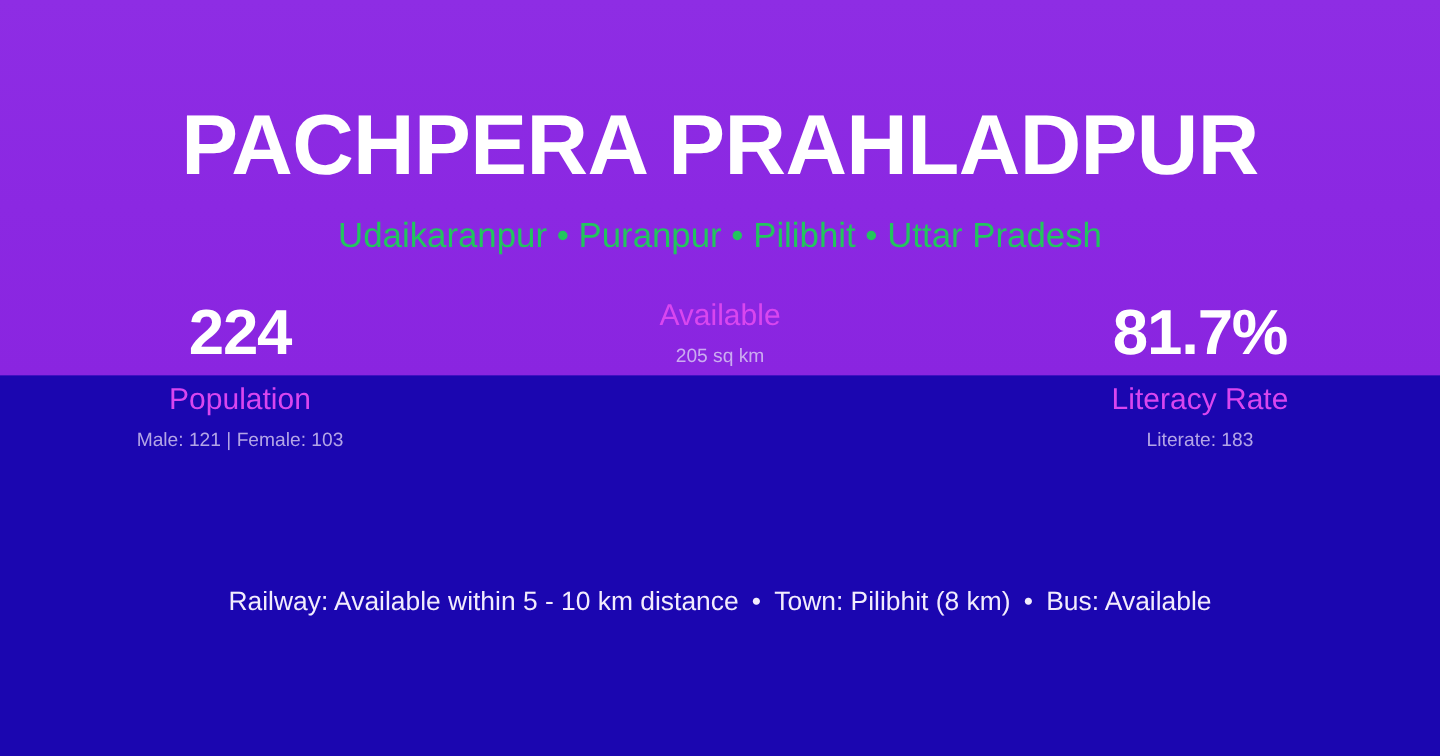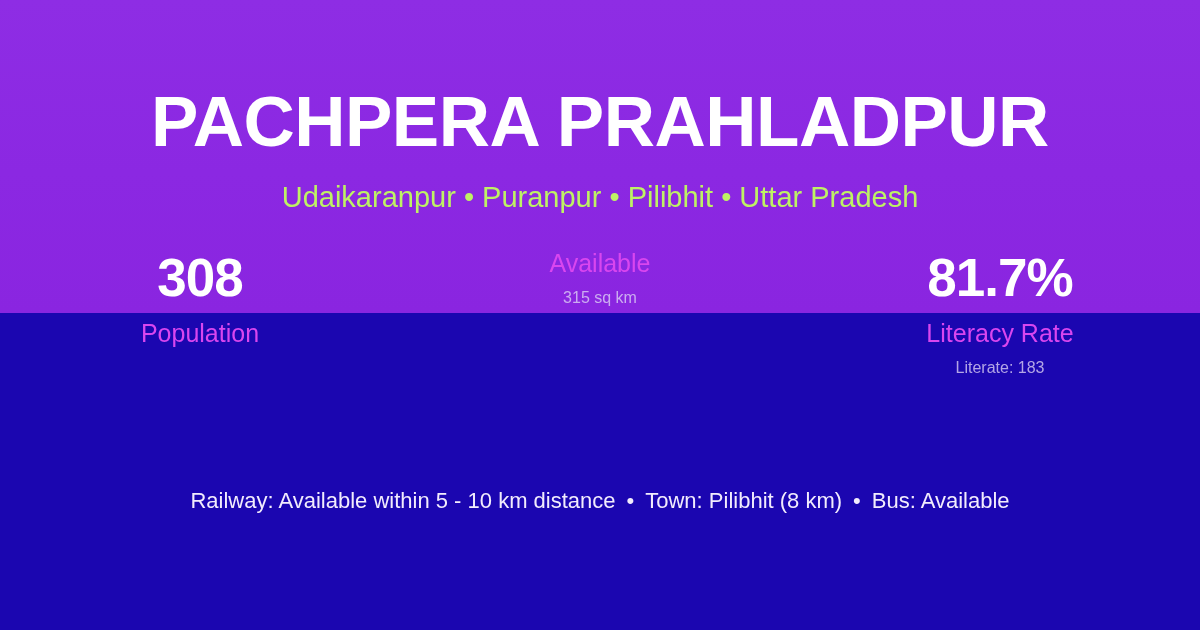--- a/index.html
+++ b/index.html
@@ -67,21 +67,21 @@
 
   .subtitle {
     position: absolute;
     top: 182px;
     left: 0;
     width: 1200px;
     margin: 0;
     font-size: 29px;
     line-height: 1.1;
     font-weight: 400;
-    color: #bef264;
+    color: #22c55e;
     white-space: nowrap;
   }
 
   
   .stats {
     position: absolute;
     left: 0;
     top: 243px;
     width: 1200px;
     display: flex;
@@ -162,27 +162,28 @@
   <div class="band-blue"></div>
 
   <div class="header">
     <h1 class="title">PACHPERA PRAHLADPUR</h1>
     <div class="subtitle">Udaikaranpur • Puranpur • Pilibhit • Uttar Pradesh</div>
   </div>
 
   <div class="stats">
 
     <div class="stat">
-      <span class="stat-value">308</span>
+      <span class="stat-value">224</span>
       <span class="stat-label">Population</span>
+      <span class="stat-sub">Male: 121 | Female: 103</span>
     </div>
 
     <div class="stat">
       <span class="stat-label">Available</span>
-      <span class="stat-sub">315 sq km</span>
+      <span class="stat-sub">205 sq km</span>
     </div>
 
     <div class="stat">
       <span class="stat-value">81.7%</span>
       <span class="stat-label">Literacy Rate</span>
       <span class="stat-sub">Literate: 183</span>
     </div>
 
   </div>
 

